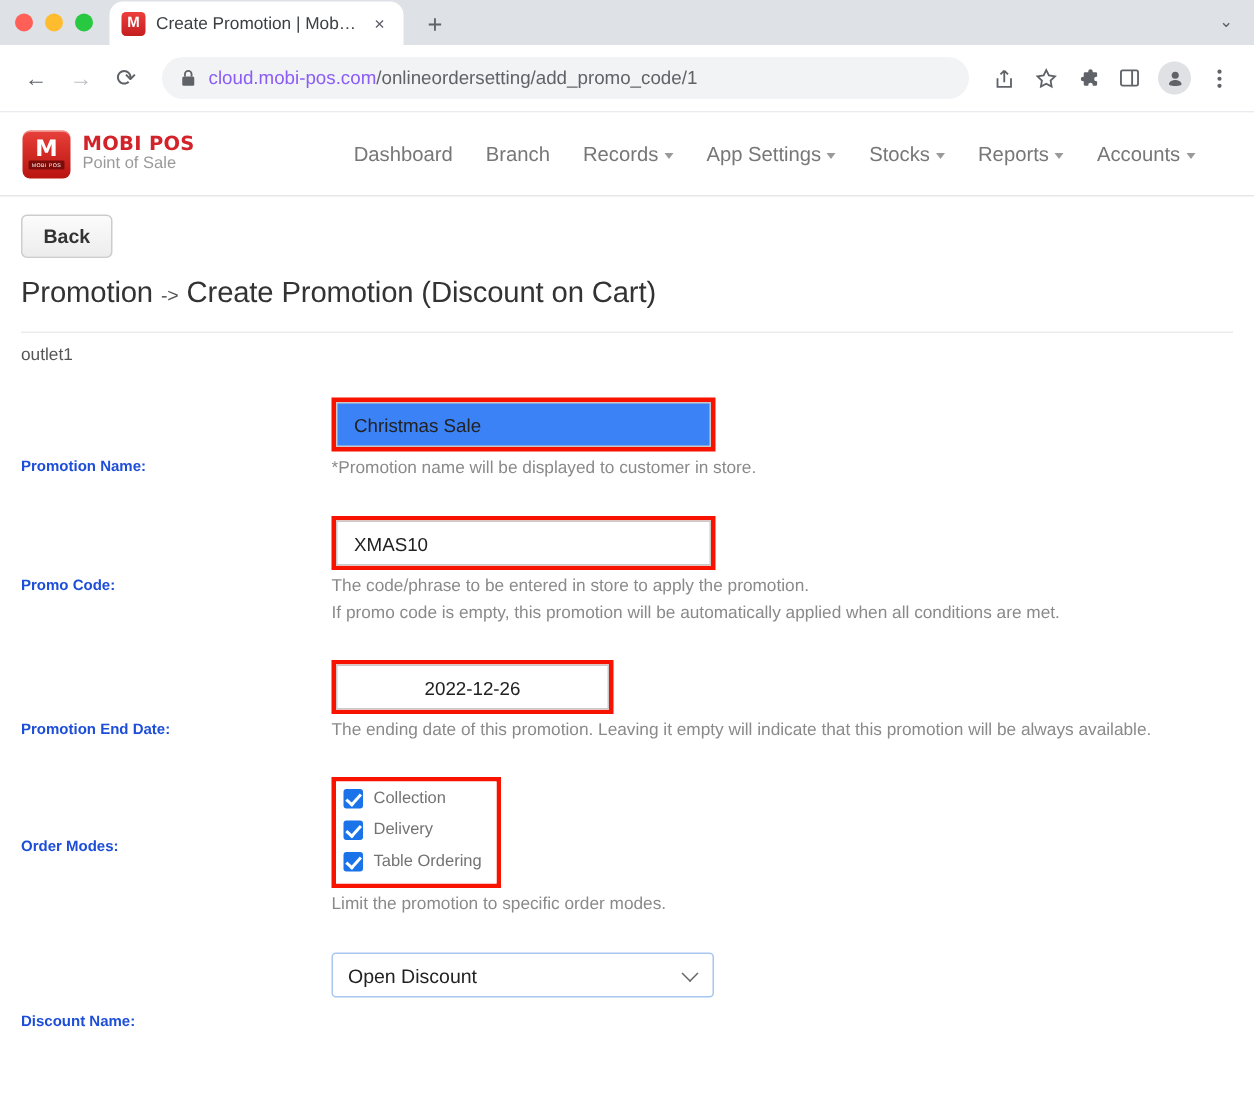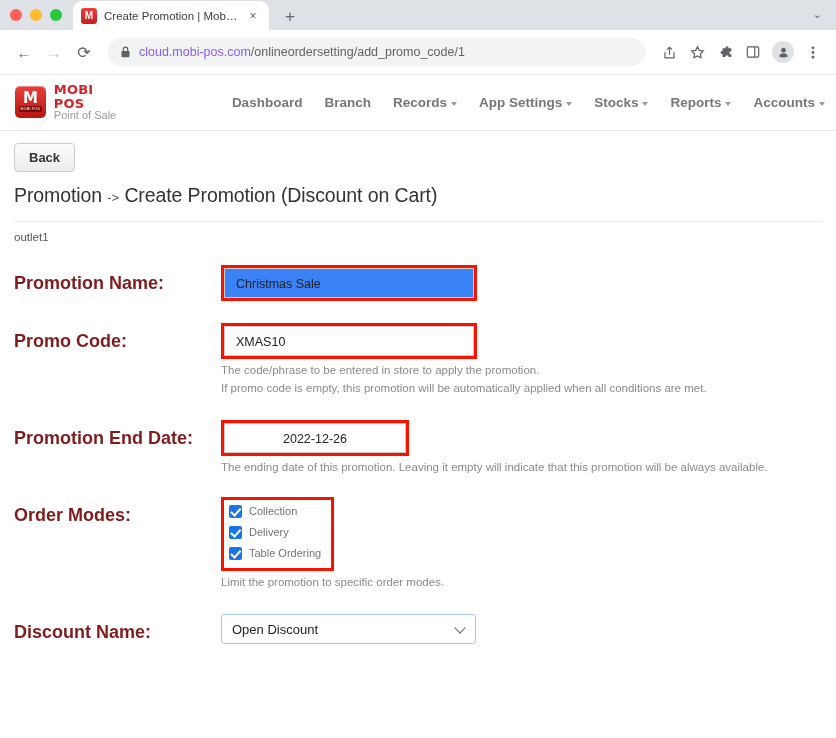--- a/index.html
+++ b/index.html
@@ -124,21 +124,21 @@
     background: #7d0b08; padding: 1px 2px; border-radius: 1px;
     margin-top: 1px;
   }
   .brand-text { line-height: 1.05; }
   .brand-name {
     font-size: 13px; font-weight: bold; color: #d3232a;
     letter-spacing: .2px; font-family: "DejaVu Sans", sans-serif;
   }
   .brand-tag { font-size: 11px; color: #9a9a9a; }
 
-  .mainnav { display: flex; align-items: flex-start; margin-left: 95px; font-weight: bold; }
+  .mainnav { display: flex; align-items: flex-start; margin-left: 95px; }
   .navitem {
     font-size: 13.5px; color: #777777;
     padding: 6px 11px; display: flex; align-items: center; gap: 4px;
     white-space: nowrap;
   }
   .caret {
     width: 0; height: 0;
     border-left: 3.5px solid transparent;
     border-right: 3.5px solid transparent;
     border-top: 4px solid #9a9a9a;
@@ -164,22 +164,23 @@
   .page-title .arrow { font-size: 13px; color: #555; }
 
   .divider { border-top: 1px solid #ececec; margin-top: 14px; }
   .outlet { font-size: 11.5px; color: #555555; margin-top: 9px; }
 
   
   .form { margin-top: 22px; position: relative; }
   .frow { display: flex; position: relative; }
   .flabel {
     width: 207px; flex: 0 0 207px;
-    font-size: 18px; font-weight: bold; color: #7f1d1d;
+    font-size: 10px; font-weight: bold; color: #1d4ed8;
     padding-top: 8px;
+    margin-top: 33px;
   }
   .fctrl { flex: 1 1 auto; position: relative; }
 
   .hint {
     font-size: 11.5px; color: #8a8a8a; line-height: 1.55;
     margin-top: 3px;
   }
 
   .redbox {
     border: 3px solid #f81300;
@@ -371,20 +372,21 @@
   <div class="outlet">outlet1</div>
 
   <div class="form">
 
     <div class="frow" style="margin-top:20px;">
       <div class="flabel">Promotion Name:</div>
       <div class="fctrl">
         <div class="redbox">
           <div class="txtinput autofill">Christmas Sale</div>
         </div>
+        <div class="hint">*Promotion name will be displayed to customer in store.</div>
       </div>
     </div>
 
     <div class="frow" style="margin-top:22px;justify-content:space-between;">
       <div class="flabel">Promo Code:</div>
       <div class="fctrl">
         <div class="redbox">
           <div class="txtinput">XMAS10</div>
         </div>
         <div class="hint">The code/phrase to be entered in store to apply the promotion.</div>

